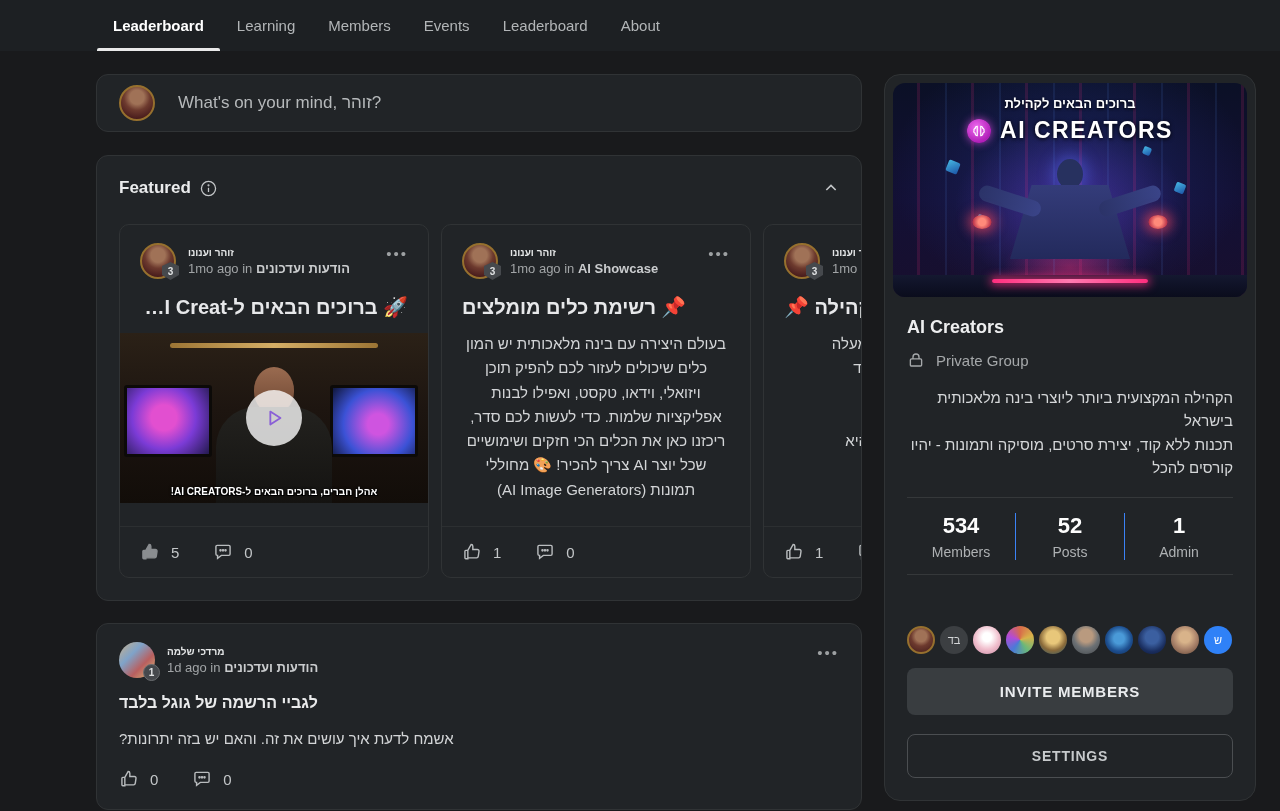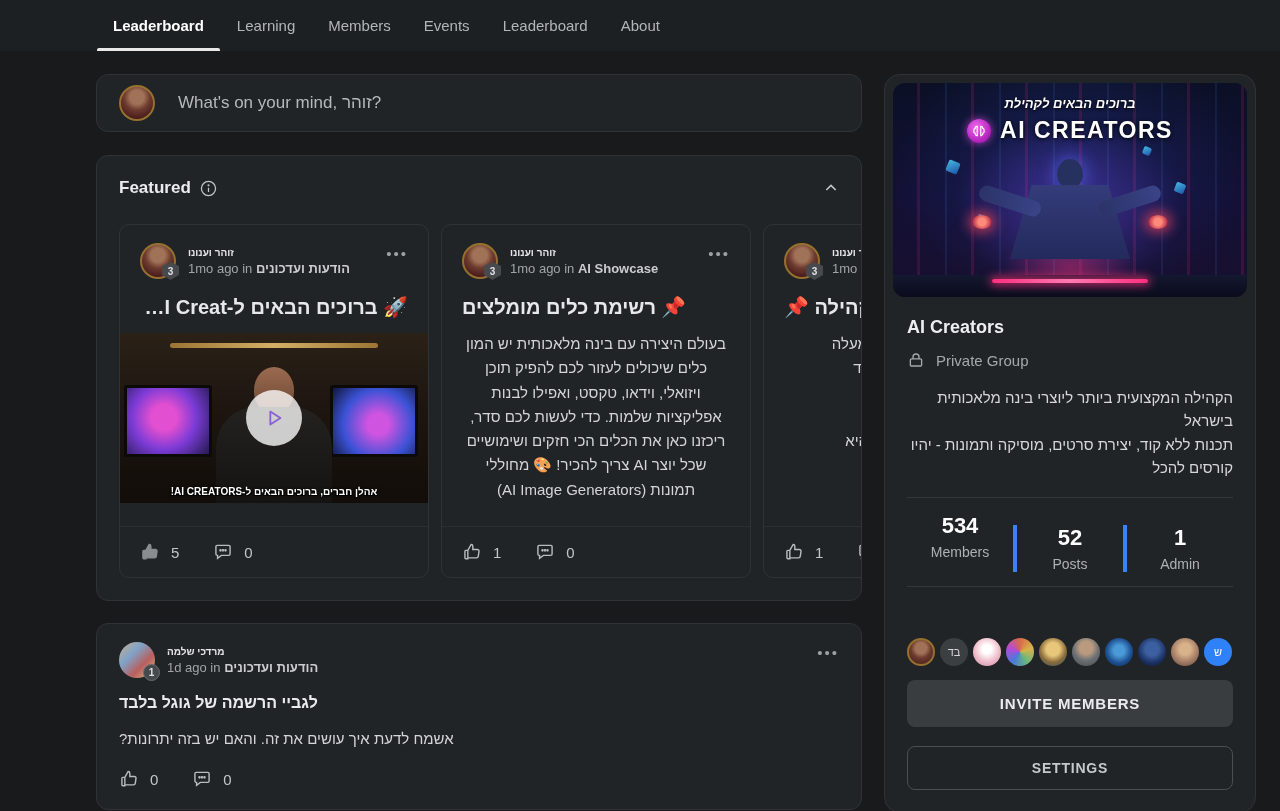--- a/index.html
+++ b/index.html
@@ -89,31 +89,31 @@
   .b-torso { width:120px; height:74px; margin:-4px auto 0; clip-path:polygon(18% 0,82% 0,100% 100%,0 100%); background:linear-gradient(180deg,#343c7a,#232a5c); box-shadow:0 0 22px 6px rgba(120,90,255,.35); }
   .b-arm { position:absolute; top:34px; width:64px; height:16px; background:linear-gradient(90deg,#2b3368,#3a4488); border-radius:8px; }
   .b-arm.l { left:8px; transform:rotate(18deg); } .b-arm.r { right:8px; transform:rotate(-18deg); }
   .b-hand { position:absolute; top:56px; width:20px; height:14px; border-radius:50%; background:radial-gradient(circle,#ff8a7a 0 30%,#c23a4e 70%,transparent 100%); box-shadow:0 0 12px 4px rgba(255,70,90,.6); }
   .b-hand.l { left:2px; } .b-hand.r { right:2px; }
   .b-desk { position:absolute; bottom:0; left:0; right:0; height:22px; background:linear-gradient(180deg,#141830,#0a0c1c); }
   .b-kbd { position:absolute; bottom:14px; left:28%; right:28%; height:4px; border-radius:2px; background:linear-gradient(90deg,#ff2e7e,#ff7ab0,#ff2e7e); box-shadow:0 0 10px 2px rgba(255,46,126,.8); }
   .cube { position:absolute; width:12px; height:12px; transform:rotate(22deg); background:linear-gradient(135deg,#4fd4ff,#1d5fb8); opacity:.85; border-radius:2px; }
   .cube.c1{ top:78px; left:54px; } .cube.c2{ top:100px; right:62px; width:10px; height:10px; }
   .cube.c3{ top:132px; left:84px; width:9px; height:9px; } .cube.c4{ top:64px; right:96px; width:8px; height:8px; }
-  .b-welcome { position:absolute; top:13px; left:0; right:0; text-align:center; font-size:13px; font-weight:700; color:#fff; direction:rtl; text-shadow:0 1px 3px #000;font-style:italic; }
+  .b-welcome { position:absolute; top:13px; left:0; right:0; text-align:center; font-size:13px; font-weight:700; color:#fff; direction:rtl; text-shadow:0 1px 3px #000; }
   .b-brand { position:absolute; top:34px; left:0; right:0; display:flex; align-items:center; justify-content:center; gap:9px; font-size:23px; font-weight:800; letter-spacing:1.5px; color:#fff; text-shadow:0 1px 4px #000; }
   .brain { width:24px; height:24px; border-radius:50%; background:radial-gradient(circle at 40% 35%, #f06bf0, #b01fb8 70%); display:flex; align-items:center; justify-content:center; box-shadow:0 0 8px rgba(240,80,240,.7); }
 
   .group-body { padding:20px 22px 22px; }
   .g-name { font-size:18px; font-weight:700; color:#edeeef; }
   .g-priv { margin-top:13px; display:flex; align-items:center; gap:11px; font-size:15px; color:#a5a8aa; }
   .g-desc { margin-top:17px; font-size:15px; line-height:1.55; color:#d5d7d9; direction:rtl; text-align:right; white-space:pre-line; }
   .g-stats { display:flex; margin-top:18px; border-top:1px solid #35383a; padding:15px 0 14px; }
   .stat { flex:1; text-align:center; cursor:pointer; }
-  .stat + .stat { border-left:4px solid #3b82f6;margin-top:12px; }
+  .stat + .stat { border-left:1px solid #3b82f6; }
   .stat-v { font-size:22px; font-weight:700; color:#fdfdfd; }
   .stat-l { font-size:14px; color:#aeb1b3; margin-top:5px; }
   .avrow { display:flex; gap:5px; border-top:1px solid #35383a; padding-top:16px; }
   .sav { width:28px; height:28px; border-radius:50%; flex:none; display:flex; align-items:center; justify-content:center; font-size:11px; font-weight:400; color:#d4d6d8; cursor:pointer;margin-top:35px; }
   .sv1 { background:radial-gradient(circle at 50% 34%, #a07257 0 28%, #6d3a2e 50%, #401a1a 100%); border:2px solid #96702e; }
   .sv2 { background:#3c3f42; }
   .sv3 { background:radial-gradient(circle at 50% 40%, #ffffff 0 20%, #f0bfcd 55%, #c987a2 100%); }
   .sv4 { background:conic-gradient(#d86a4a,#d8b34a,#6ab87a,#4a7ad8,#b34ad8,#d86a4a); }
   .sv5 { background:radial-gradient(circle at 50% 40%, #e8c77a 0 30%, #8a6a3a 60%, #2a5a6a 100%); }
   .sv6 { background:radial-gradient(circle at 50% 35%, #b99a7f 0 28%, #6b7074 55%, #44484b 100%); }

